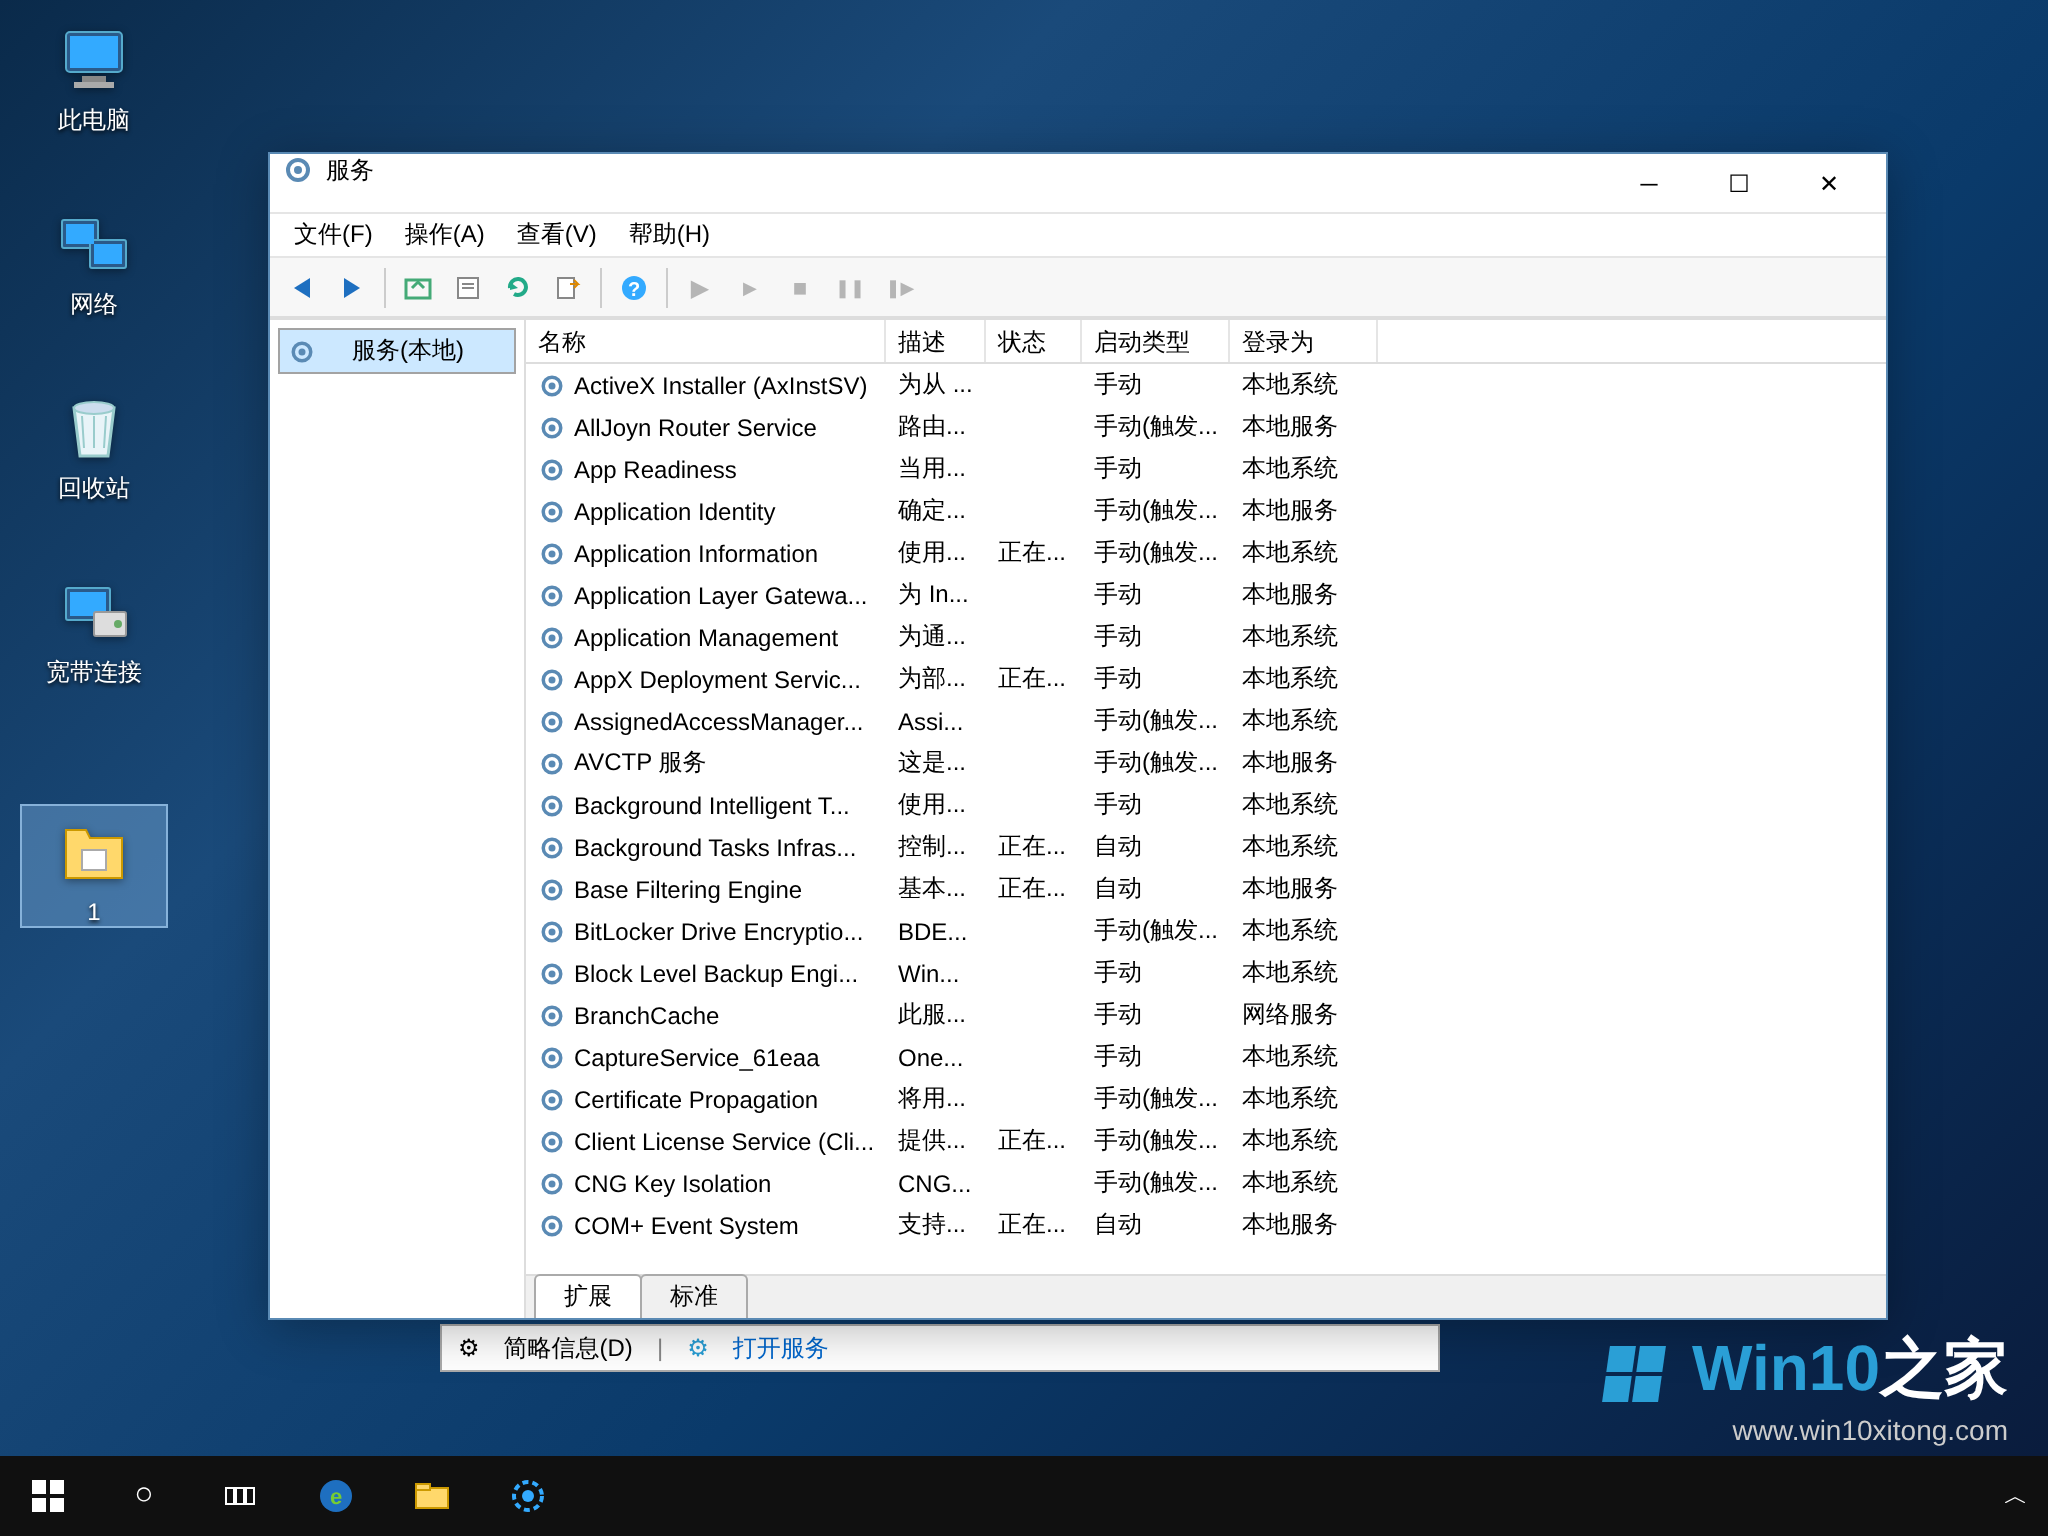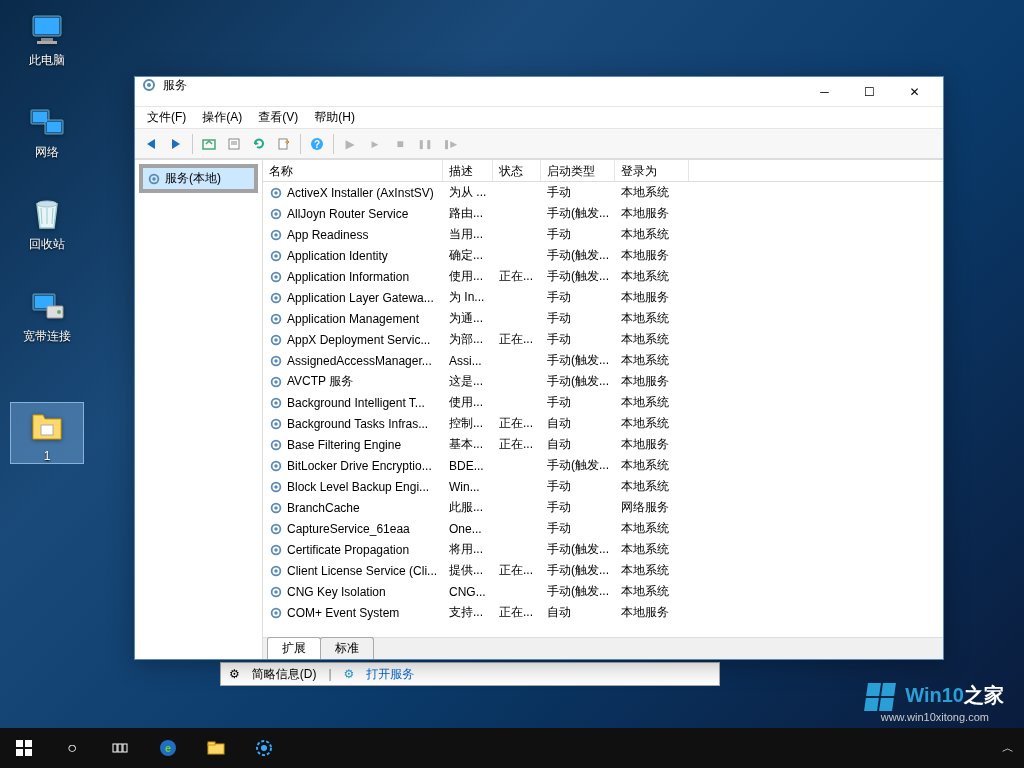--- a/index.html
+++ b/index.html
@@ -15,23 +15,23 @@
 
 .taskbar { position: absolute; left:0; right:0; bottom:0; height: 40px; background: #101010; display:flex; align-items:center; }
 .start-btn { width: 48px; height:40px; display:flex; align-items:center; justify-content:center; cursor:pointer; }
 .win-logo { width:16px; height:16px; display:grid; grid-template:1fr 1fr/1fr 1fr; gap:2px; }
 .win-logo span { background:#fff; }
 .tb-btn { width:48px; height:40px; display:flex; align-items:center; justify-content:center; color:#fff; font-size:16px; cursor:pointer; }
 .tb-spacer { flex:1; }
 .tray-chevron { color:#fff; padding:0 10px; cursor:pointer; height:40px; display:flex; align-items:center; }
 
 .watermark { position:absolute; right:20px; bottom:45px; text-align:right; color:#fff; }
-.watermark .big { font-size:20px; font-weight:bold; }
+.watermark .big { font-size:32px; font-weight:bold; }
 .watermark .big .blue { color:#2a9fd6; }
-.watermark .small { font-size:11px; color:#ccc;text-align:center; }
+.watermark .small { font-size:14px; color:#ccc; }
 .wm-logo { display:inline-grid; grid-template:1fr 1fr/1fr 1fr; gap:2px; width:28px; height:28px; vertical-align:middle; margin-right:6px; transform: skewX(-8deg); }
 .wm-logo span { background:#2a9fd6; }
 
 .bg-popup { position:absolute; left:220px; top:662px; width:500px; height:24px; background:#fff; border:1px solid #aaa; display:flex; align-items:center; padding:0 8px; gap:12px; font-size:12px; }
 .bg-popup .link { color:#06c; cursor:pointer; }
 
 
 .window { position:absolute; left:134px; top:76px; width:810px; height:584px; background:#fff; border:1px solid #5a8ab4; box-shadow:0 4px 24px rgba(0,0,0,.3); display:flex; flex-direction:column; }
 .titlebar { height:30px; background:#fff; display:flex; padding:0 6px; border-bottom:1px solid #e5e5e5; }
 .titlebar .t-icon { width:16px; height:16px; margin-right:6px; }
@@ -43,21 +43,21 @@
 
 .toolbar { height:30px; display:flex; align-items:center; padding:0 4px; border-bottom:1px solid #ddd; background:#f7f7f7; gap:1px; }
 .tbtn { width:24px; height:24px; display:flex; align-items:center; justify-content:center; cursor:pointer; border:1px solid transparent; border-radius:2px; }
 .tbtn .arrow-l { width:0;height:0;border-top:5px solid transparent;border-bottom:5px solid transparent;border-right:8px solid #1e6fc0; }
 .tbtn .arrow-r { width:0;height:0;border-top:5px solid transparent;border-bottom:5px solid transparent;border-left:8px solid #1e6fc0; }
 .tbtn.disabled { opacity:.4; cursor:default; }
 .tool-sep { width:1px; height:20px; background:#ccc; margin:0 3px; }
 
 .body { flex:1; display:flex; border-top:1px solid #ddd; }
 .nav { width:128px; border-right:1px solid #ddd; background:#fff; padding:4px; }
-.nav-item { display:flex; align-items:center; gap:4px; padding:2px 4px; background:#cce8ff; border:4px solid #a3a3a3; cursor:pointer; }
+.nav-item { display:flex; align-items:center; gap:18px; padding:2px 4px; background:#cce8ff; border:1px solid #a3a3a3; cursor:pointer; }
 .content { flex:1; display:flex; flex-direction:column; position:relative; }
 .headers { height:22px; display:flex; border-bottom:1px solid #ddd; background:#fff; }
 .hcell { border-right:1px solid #e5e5e5; padding:3px 6px; font-size:12px; cursor:pointer; overflow:hidden; white-space:nowrap; }
 .rows { flex:1; overflow-y:scroll; overflow-x:hidden; }
 .row { display:flex; height:21px; align-items:center; cursor:pointer; }
 .cell { padding:0 6px; overflow:hidden; white-space:nowrap; text-overflow:ellipsis; font-size:12px; display:flex; align-items:center; gap:4px; height:21px; }
 .svc-icon { width:14px; height:14px; flex-shrink:0; }
 .c0 { width:180px; } .c1 { width:50px; } .c2 { width:48px; } .c3 { width:74px; } .c4 { width:74px; }
 .tabs { height:22px; display:flex; align-items:flex-end; border-top:1px solid #ddd; background:#f0f0f0; padding-left:4px; }
 .tab { padding:2px 14px; border:1px solid #aaa; border-bottom:none; background:#fff; margin-right:-1px; cursor:pointer; border-radius:3px 3px 0 0; font-size:12px; }

